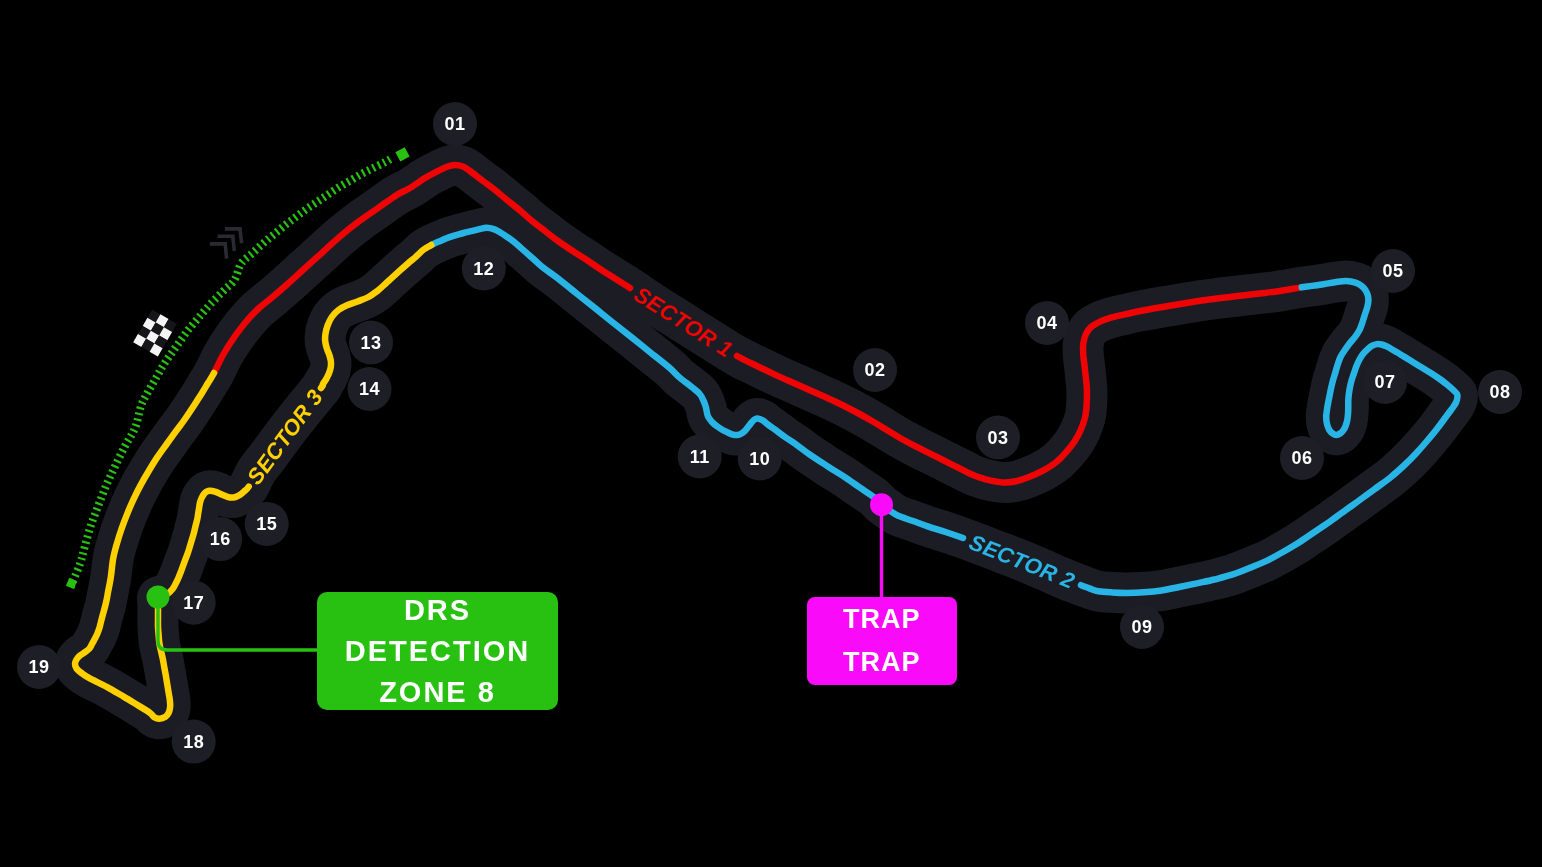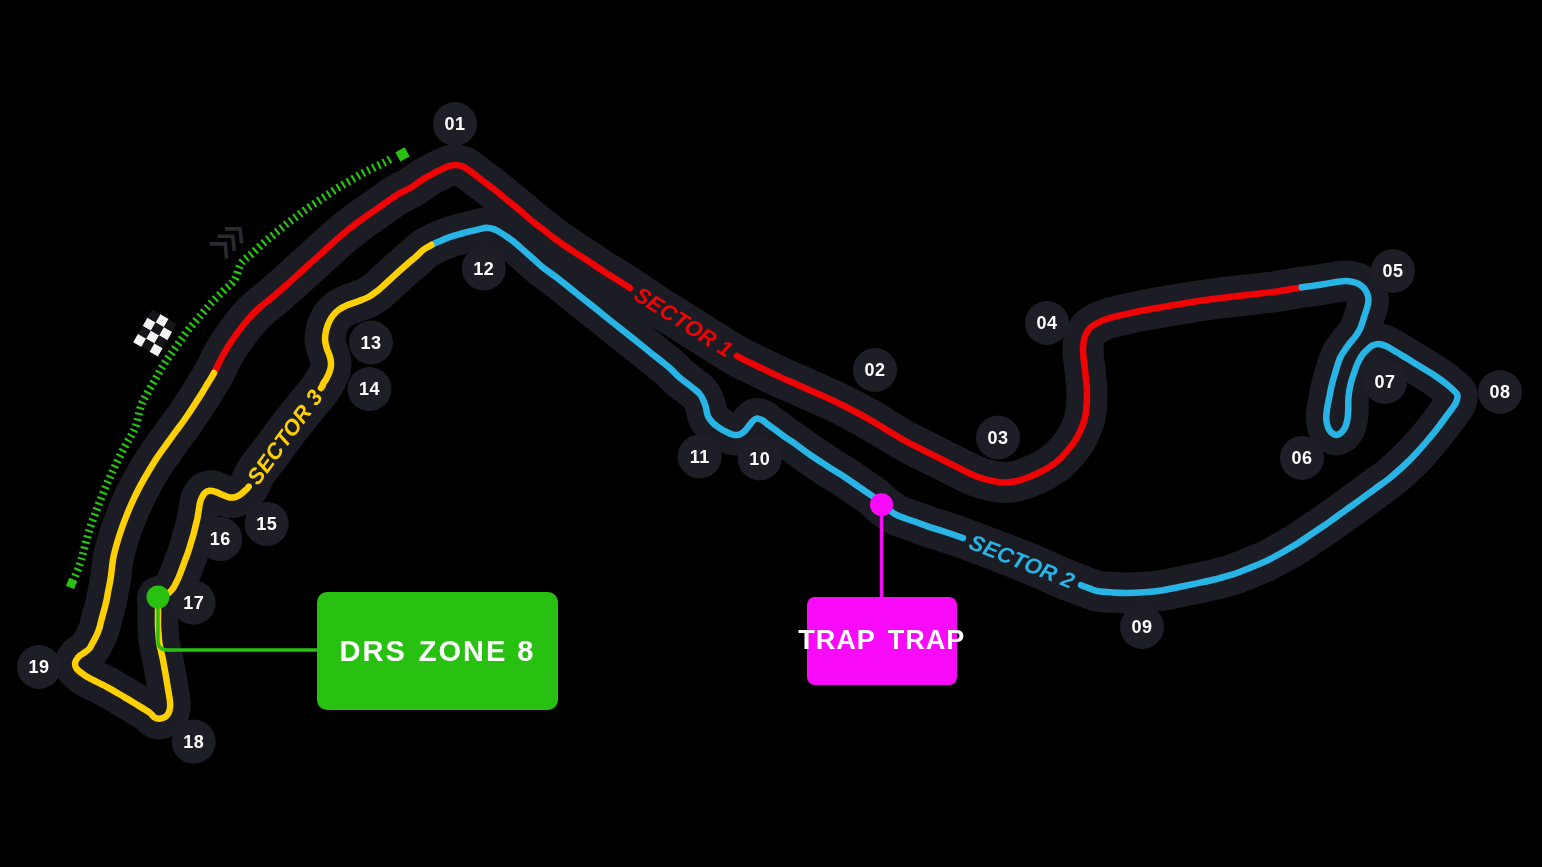--- a/index.html
+++ b/index.html
@@ -1,21 +1,21 @@
 <!DOCTYPE html>
 <html><head>
 <meta charset="utf-8">
 <style>
   html,body{margin:0;padding:0;background:#000;width:1542px;height:867px;overflow:hidden;}
   body{font-family:"Liberation Sans",sans-serif;position:relative;}
   #stage{position:absolute;left:0;top:0;width:1542px;height:867px;}
   svg{position:absolute;left:0;top:0;}
   .sector-label{font-weight:bold;font-style:italic;font-size:22px;letter-spacing:0.2px;}
   .turn-label{font-weight:bold;font-size:18px;fill:#fff;letter-spacing:0.5px;}
-  .callout{position:absolute;display:flex;flex-direction:row;align-items:center;justify-content:center;color:#fff;font-weight:bold;text-align:center;gap:12px;}
+  .callout{position:absolute;display:flex;flex-direction:column;align-items:center;justify-content:center;color:#fff;font-weight:bold;text-align:center;gap:12px;}
   .callout .line{display:block;}
   #drs-box{font-size:29px;line-height:29px;letter-spacing:2px;border-radius:10px;}
   #trap-box{font-size:27px;line-height:31px;letter-spacing:1px;border-radius:8px;}
 </style>
 </head>
 <body>
 
 <div id="stage">
   <svg width="1542" height="867" viewBox="0 0 1542 867">
     <rect x="0" y="0" width="1542" height="867" fill="#000000"></rect>
@@ -107,20 +107,21 @@
         <text x="266.7" y="523.9" text-anchor="middle" dy="6" class="turn-label">15</text>
         <text x="220.2" y="539.1" text-anchor="middle" dy="6" class="turn-label">16</text>
         <text x="193.7" y="602.7" text-anchor="middle" dy="6" class="turn-label">17</text>
         <text x="193.7" y="741.6" text-anchor="middle" dy="6" class="turn-label">18</text>
         <text x="39" y="667" text-anchor="middle" dy="6" class="turn-label">19</text>
       </g>
   </svg>
 
   <div id="drs-box" class="callout" style="left: 317px; top: 592px; width: 241px; height: 118px; background: rgb(40, 193, 18);">
     <span class="line">DRS</span>
+    <span class="line">DETECTION</span>
     <span class="line">ZONE 8</span>
   </div>
 
   <div id="trap-box" class="callout" style="left: 806.5px; top: 597px; width: 150.5px; height: 87.5px; background: rgb(249, 11, 249);">
     <span class="line">TRAP</span>
     <span class="line">TRAP</span>
   </div>
 </div>
 
 </body></html>

